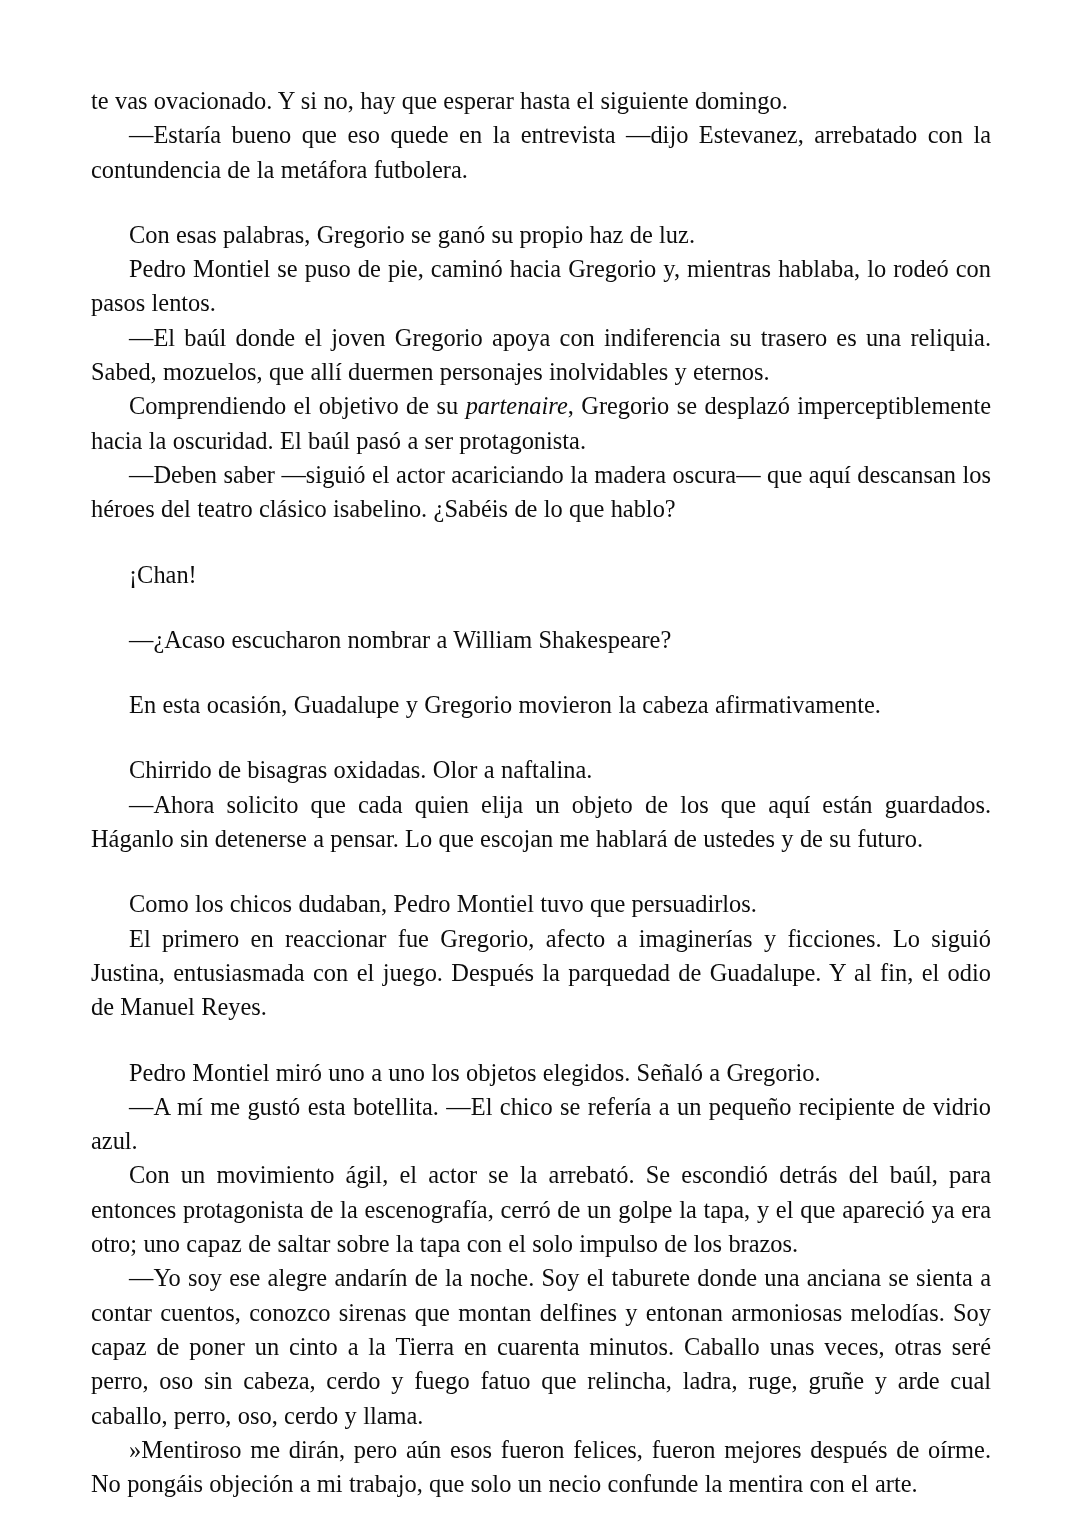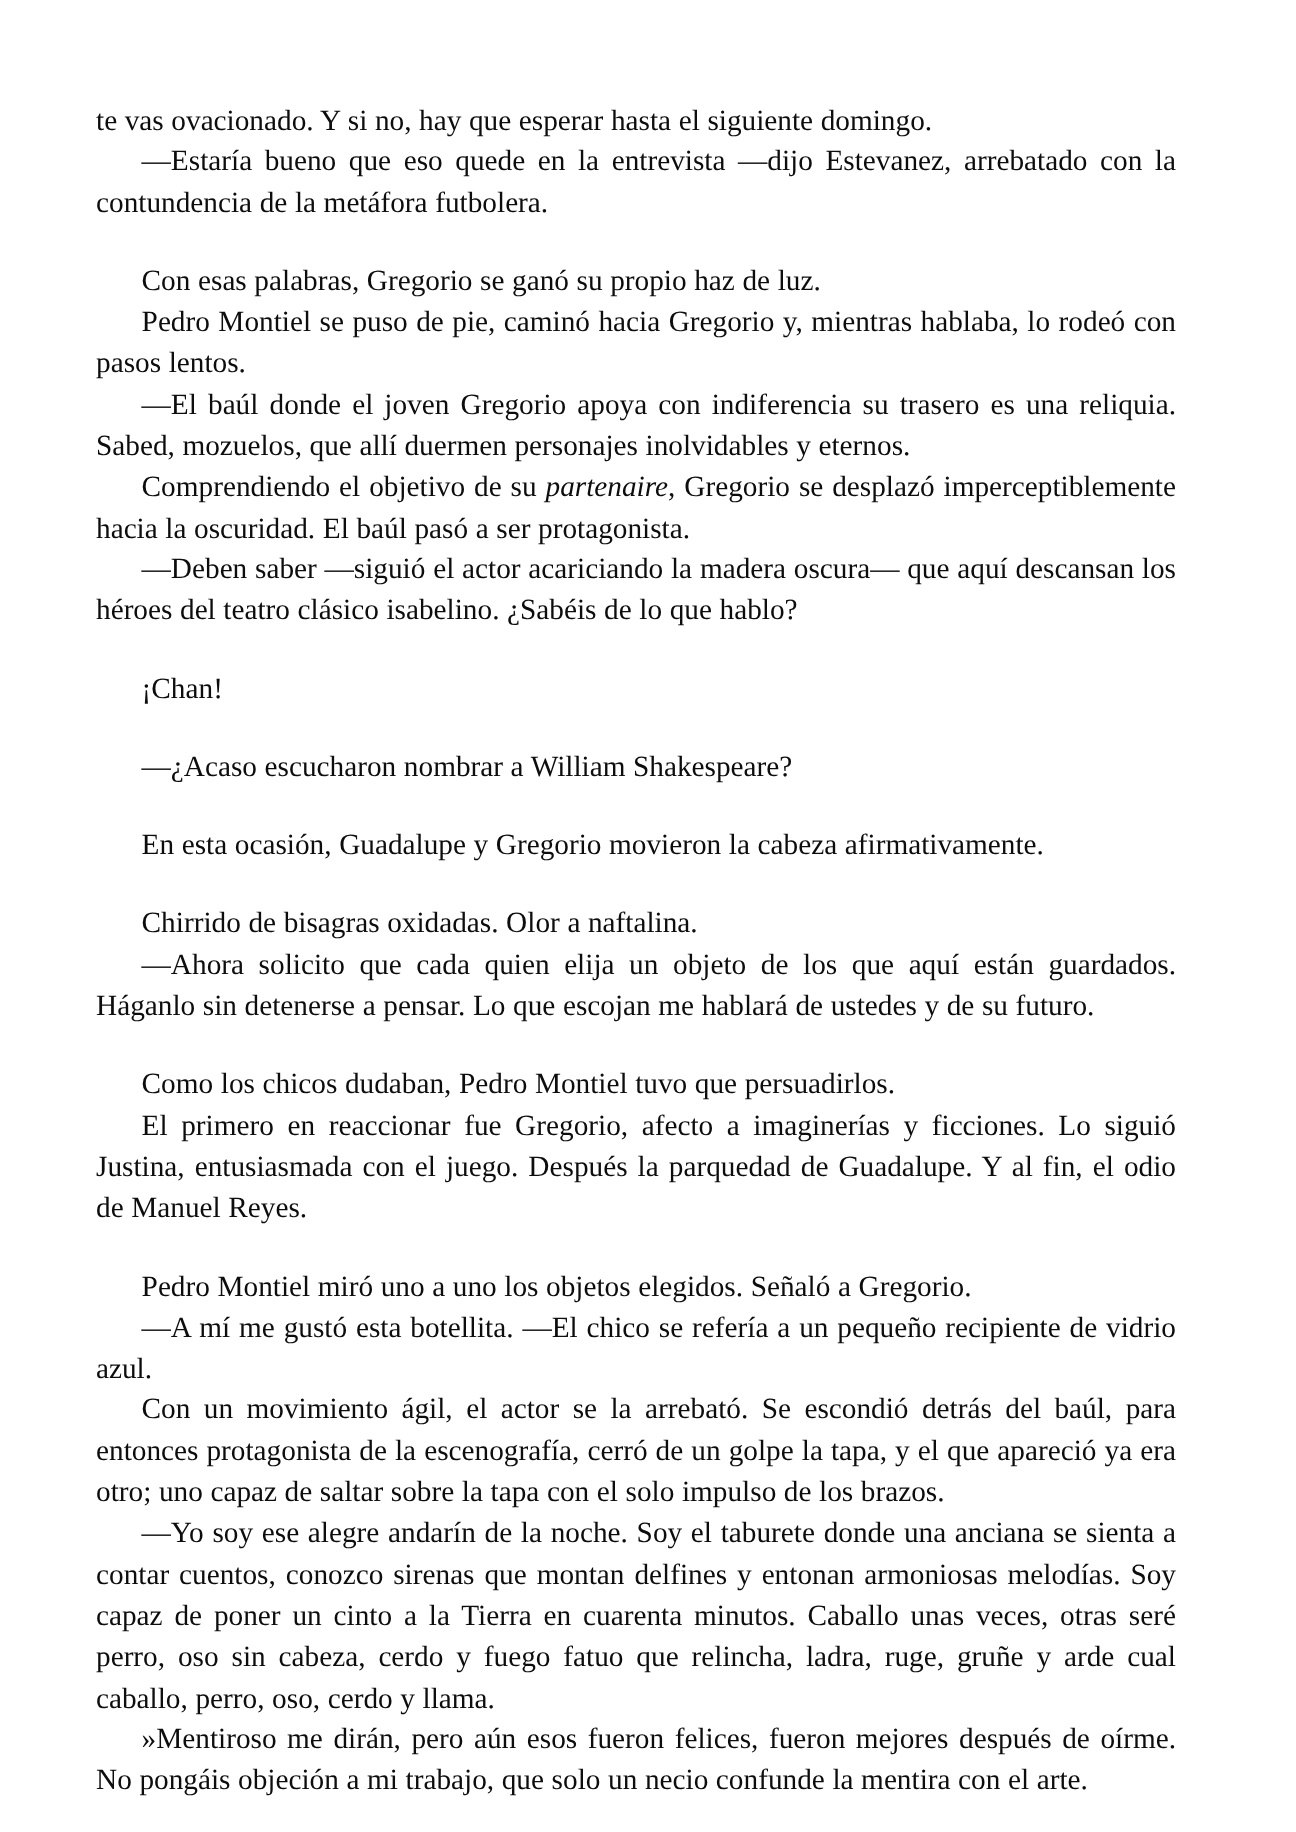--- a/index.html
+++ b/index.html
@@ -13,21 +13,21 @@
     width: 1080px;
     height: 1527px;
     background: #ffffff;
     box-sizing: border-box;
     overflow: hidden;
     font-family: "Liberation Serif", "DejaVu Serif", serif;
     color: #0d0d0d;
   }
   .text-body {
     position: absolute;
-    left: 80px;
+    left: 91px;
     top: 84px;
     width: 900px;
   }
   .para {
     margin: 0;
     font-size: 24.4px;
     line-height: 34.3px;
     text-align: justify;
     text-justify: inter-word;
     -webkit-hyphens: none;

